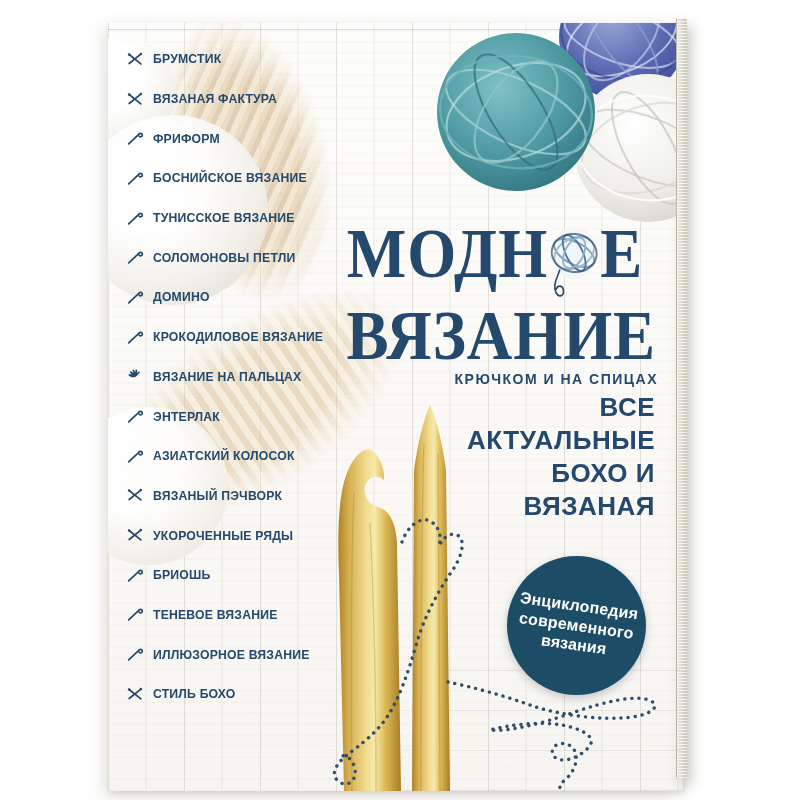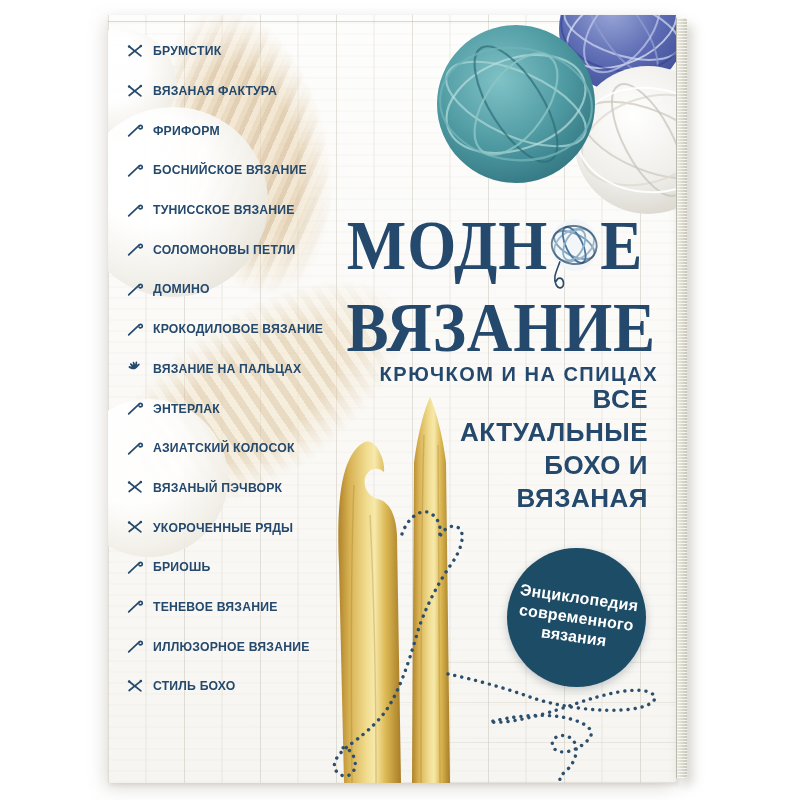--- a/index.html
+++ b/index.html
@@ -1,26 +1,26 @@
 <!DOCTYPE html>
 <html style="--navy: #24496d; --badge: #1d4c67; --teal_yarn: #4f9aa2; --blue_yarn: #5b6ab2; --white_yarn: #efeeea; --wood_tool: #e8cd74;"><head>
 <meta charset="utf-8">
 <style>
   html,body{margin:0;padding:0;background:#fff;}
   .stage{position:relative;width:800px;height:800px;background:#fff;overflow:hidden;
          font-family:"Liberation Sans",sans-serif;}
   
   .book{position:absolute;left:108px;top:15px;width:578px;height:768px;}
-  .cover{position:absolute;left:0;top:0;width:568px;height:768px;overflow:hidden;
+  .cover{position:absolute;left:0;top:8px;width:568px;height:768px;overflow:hidden;
      background:
        repeating-linear-gradient(90deg, rgba(187,180,167,.38) 0 1px, rgba(255,255,255,0) 1px 76px),
        repeating-linear-gradient(90deg, rgba(255,255,255,0) 0 37px, rgba(213,207,196,.20) 37px 39px, rgba(255,255,255,0) 39px 76px),
        repeating-linear-gradient(0deg, rgba(222,217,207,.10) 0 2px, rgba(255,255,255,0) 2px 11px),
        linear-gradient(180deg,#fdfdfc 0%,#faf9f6 55%,#f6f5f1 100%);
-     box-shadow:-3px 5px 16px rgba(135,128,114,.28), 2px 2px 4px rgba(135,128,114,.18);}
+     box-shadow:-3px 5px 16px rgba(135,128,114,.28), 2px 2px 4px rgba(135,128,114,.18);padding-left:7px;}
   .crease{position:absolute;left:0;top:6px;width:100%;height:1px;background:rgba(175,168,155,.45);}
   .page-edge{position:absolute;left:568px;top:3px;width:10px;height:760px;
      background:
        repeating-linear-gradient(0deg, rgba(255,255,255,.75) 0 1px, rgba(0,0,0,0) 1px 3px),
        linear-gradient(90deg,#eceade 0%,#dcdacd 45%,#c6c5ba 100%);
      border-left:1px solid #b9b8ae;border-radius:0 3px 3px 0;
      box-shadow:5px 7px 12px rgba(135,128,114,.38);}
   
   .tex{position:absolute;z-index:1;}
   .straw{left:52px;top:-14px;width:170px;height:300px;transform:rotate(-13deg);
@@ -52,21 +52,21 @@
   .t-icon{width:18px;height:18px;color:var(--navy,#2b4d6e);flex:0 0 18px;}
   .t-label{font-size:13px;font-weight:700;color:var(--navy,#2b4d6e);letter-spacing:.2px;
      white-space:nowrap;transform:scaleX(.94);transform-origin:left center;}
   
   .title-block{position:absolute;z-index:5;left:222px;top:194px;width:330px;text-align:center;
      color:var(--navy,#24496d);font-family:"Liberation Serif",serif;font-weight:700;}
   .t1,.t2{font-size:70px;line-height:74px;letter-spacing:1px;transform:scaleX(.9);white-space:nowrap;}
   .t2{margin-top:8px;}
   .ball-o{display:inline-block;width:56px;height:56px;vertical-align:-5px;margin:0 1px;}
   .ball-o svg{overflow:visible;display:block;}
-  .subtitle{font-family:"Liberation Sans",sans-serif;font-size:20px;font-weight:700;
+  .subtitle{font-family:"Liberation Sans",sans-serif;font-size:14px;font-weight:700;
      letter-spacing:1.5px;text-align:right;margin-top:-2px;padding-right:2px;white-space:nowrap;}
   
   .tagline{position:absolute;z-index:5;top:368px;right:28px;text-align:right;
      color:var(--navy,#24496d);font-size:26px;font-weight:700;line-height:33px;letter-spacing:.5px;}
   
   .badge{position:absolute;z-index:6;left:399px;top:533px;width:139px;height:139px;border-radius:50%;
      background:var(--badge,#1d4c67);display:flex;align-items:center;justify-content:center;
      box-shadow:0 3px 8px rgba(40,60,75,.25);}
   .badge-rot{transform:rotate(8deg);text-align:center;color:#fff;font-size:16px;
      font-weight:700;line-height:19.5px;letter-spacing:.2px;}

